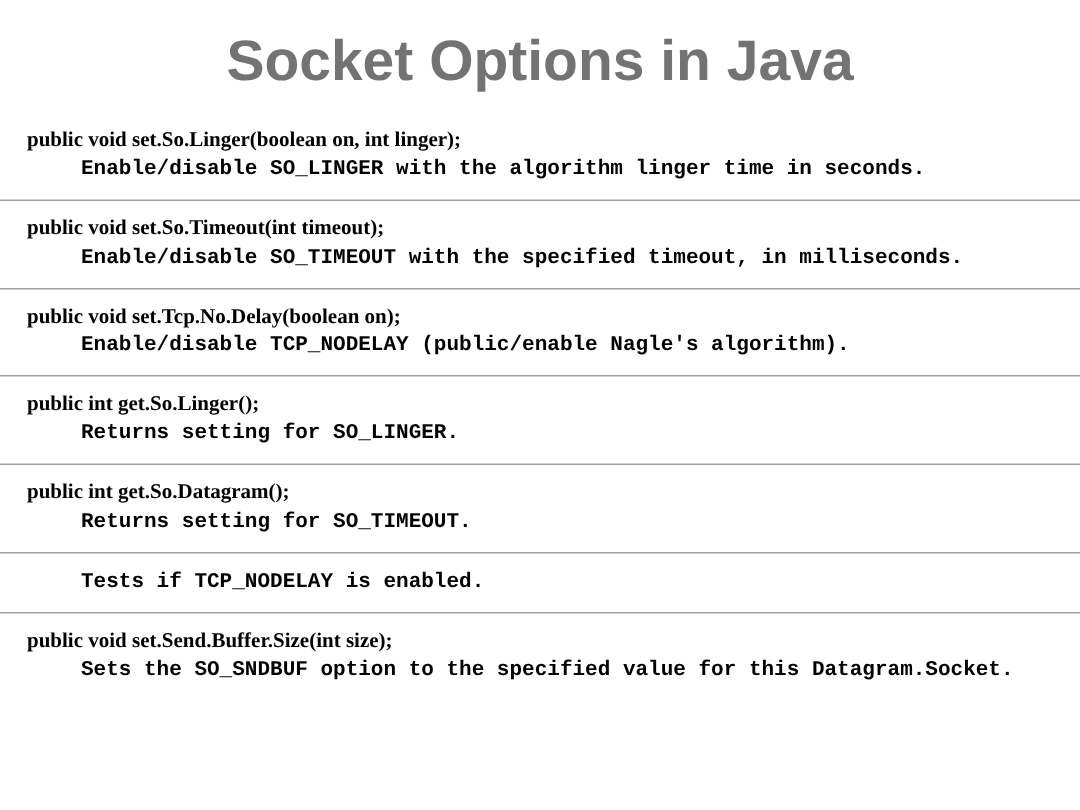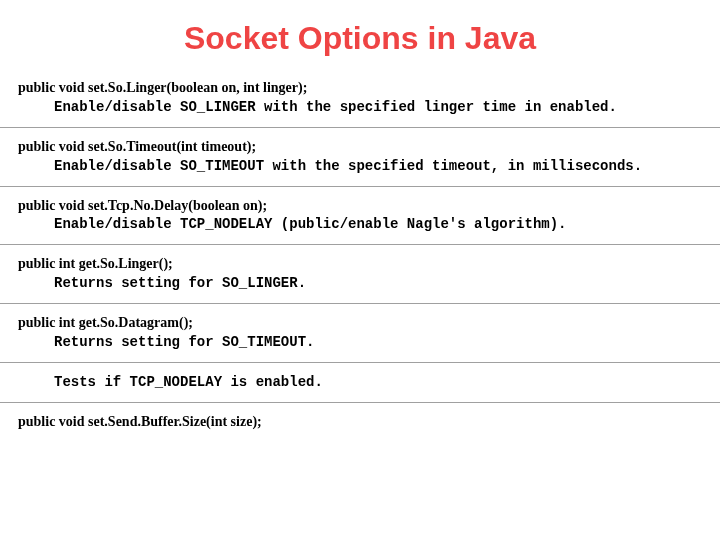--- a/index.html
+++ b/index.html
@@ -11,22 +11,22 @@
     font-weight: bold;
     font-size: 14px;
     color: #000;
     padding: 12px 18px 12px 18px;
     overflow: hidden;
   }
   .title {
     text-align: center;
     font-family: Arial, Helvetica, sans-serif;
     font-weight: bold;
-    font-size: 32px;
-    color: #ef4444;
+    font-size: 38px;
+    color: #737373;
     margin-bottom: 22px;
     margin-top: 8px;
   }
   hr.sep {
     border: none;
     border-top: 1px solid #a0a0a0;
     margin: 10px -18px 10px -18px;
   }
   .entry {
     margin: 0 0 0 0;
@@ -41,21 +41,21 @@
     padding-left: 36px;
   }
 </style>
 </head>
 <body>
 
 <h1 class="title">Socket Options in Java</h1>
 
 <div class="entry">
   <span class="sig">public void set.So.Linger(boolean on, int linger);</span>
-  <span class="desc">Enable/disable SO_LINGER with the specified linger time in enabled.</span>
+  <span class="desc">Enable/disable SO_LINGER with the algorithm linger time in seconds.</span>
 </div>
 <hr class="sep">
 
 <div class="entry">
   <span class="sig">public void set.So.Timeout(int timeout);</span>
   <span class="desc">Enable/disable SO_TIMEOUT with the specified timeout, in milliseconds.</span>
 </div>
 <hr class="sep">
 
 <div class="entry">
@@ -76,13 +76,14 @@
 </div>
 <hr class="sep">
 
 <div class="entry">
   <span class="desc">Tests if TCP_NODELAY is enabled.</span>
 </div>
 <hr class="sep">
 
 <div class="entry">
   <span class="sig">public void set.Send.Buffer.Size(int size);</span>
+  <span class="desc">Sets the SO_SNDBUF option to the specified value for this Datagram.Socket.</span>
 </div>
 
 </body></html>

